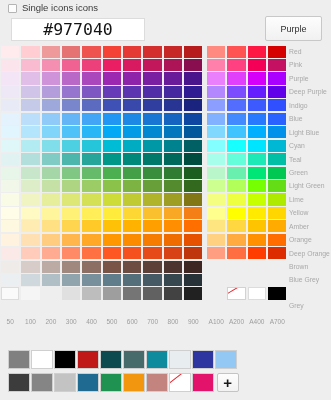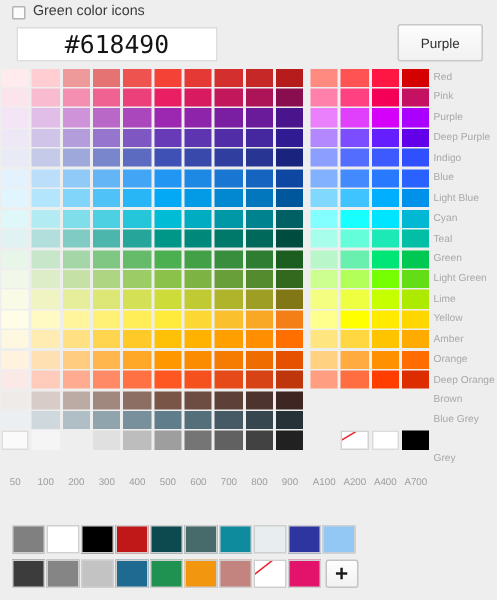--- a/index.html
+++ b/index.html
@@ -65,25 +65,25 @@
     font-size:15px;color:#1a1a1a;font-weight:bold;line-height:1;
   }
 </style>
 </head>
 <body>
 
 <div id="root">
 
   <div class="hdr-check">
     <span class="cbox"></span>
-    <span class="cbox-lbl">Green color icons</span>
+    <span class="cbox-lbl">Single icons icons</span>
   </div>
 
   <div class="hexfield">
-    <span class="hextxt">#618490</span>
+    <span class="hextxt">#977040</span>
   </div>
 
   <div class="optbtn">Purple</div>
 
   <div id="grid">
       <div class="prow">
         <div class="sw norm" style="left: 1px; width: 18.35px; background: rgb(255, 235, 238);"></div>
         <div class="sw norm" style="left: 21.35px; width: 18.35px; background: rgb(255, 205, 210);"></div>
         <div class="sw norm" style="left: 41.7px; width: 18.35px; background: rgb(239, 154, 154);"></div>
         <div class="sw norm" style="left: 62.05px; width: 18.35px; background: rgb(229, 115, 115);"></div>

